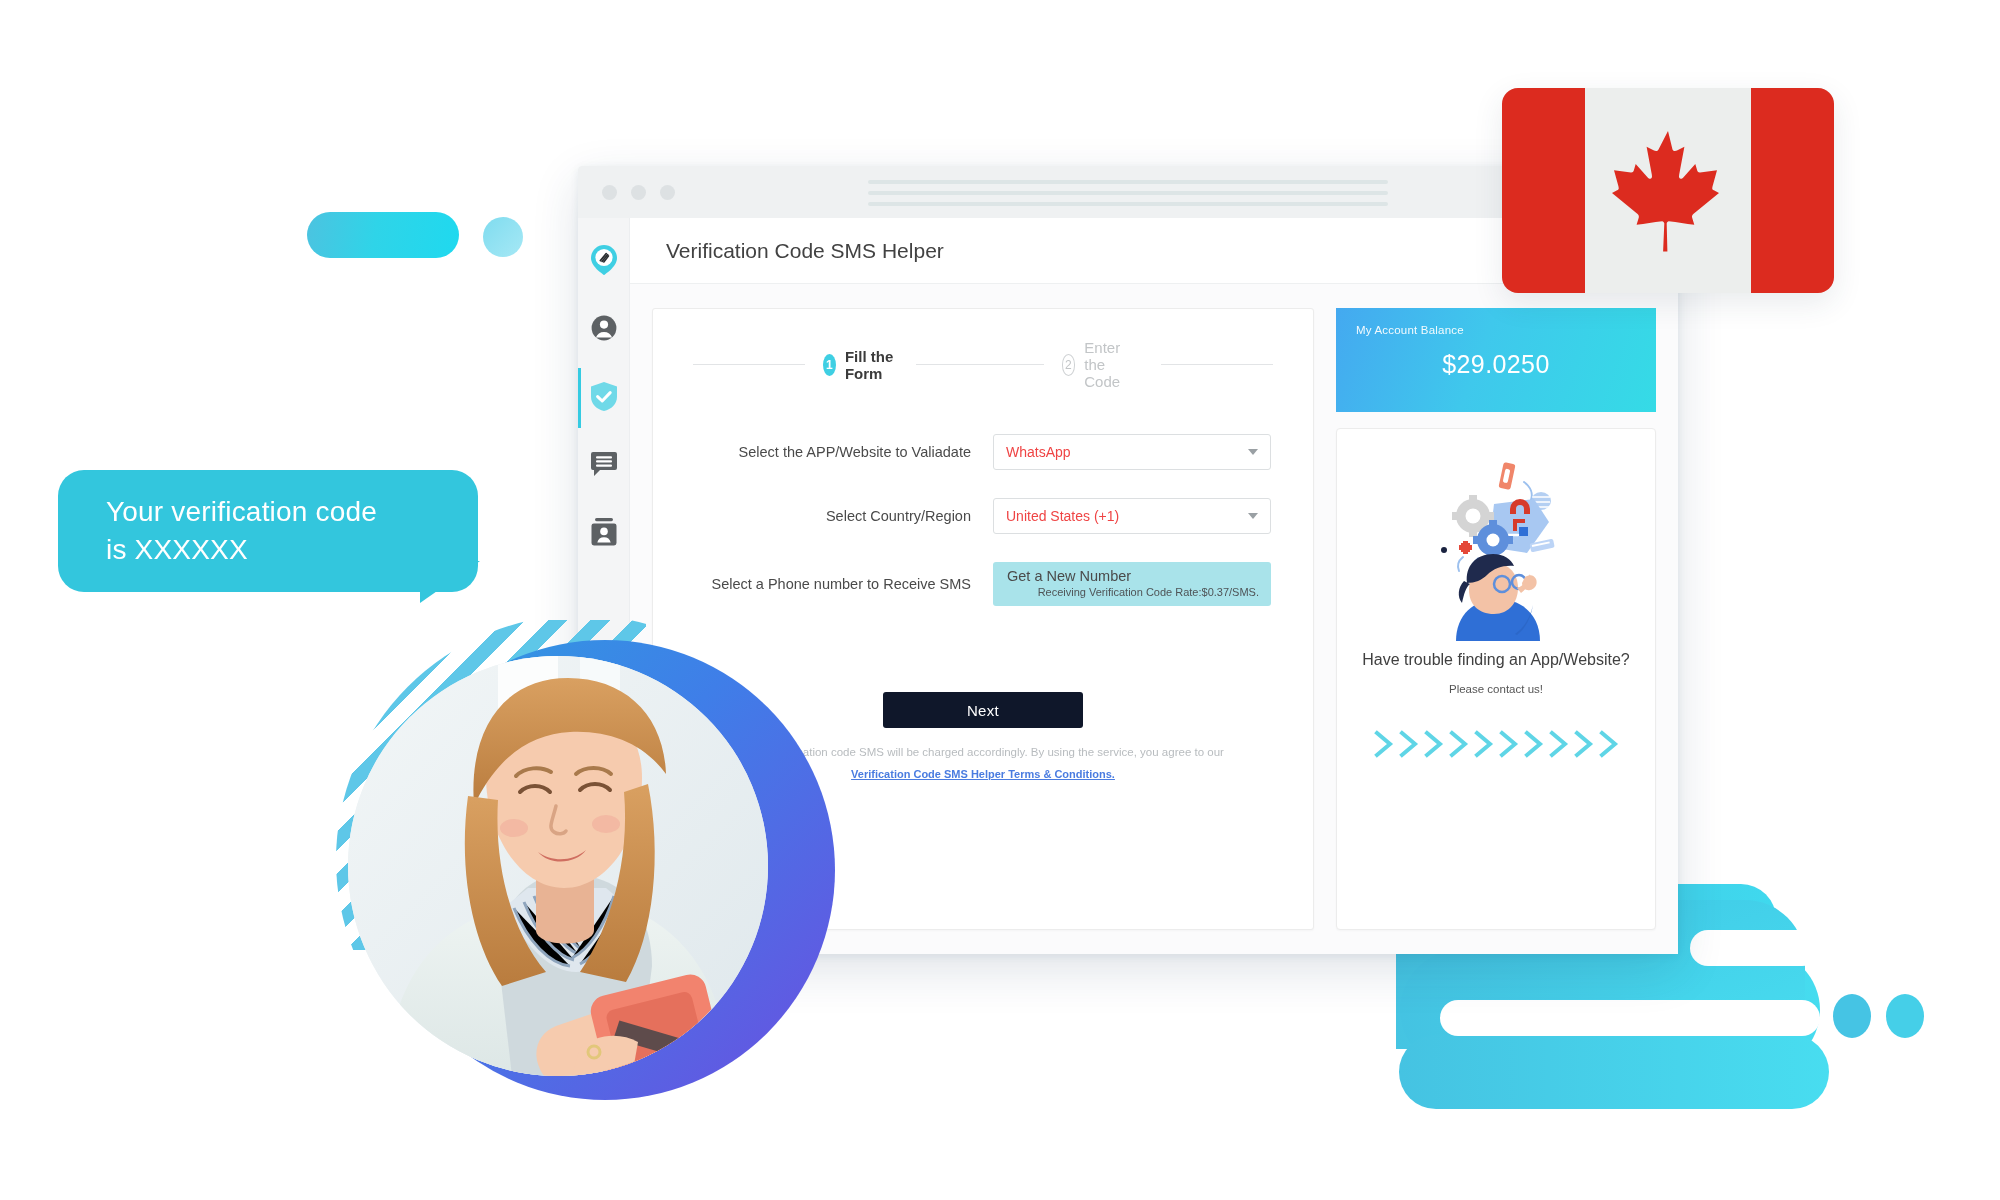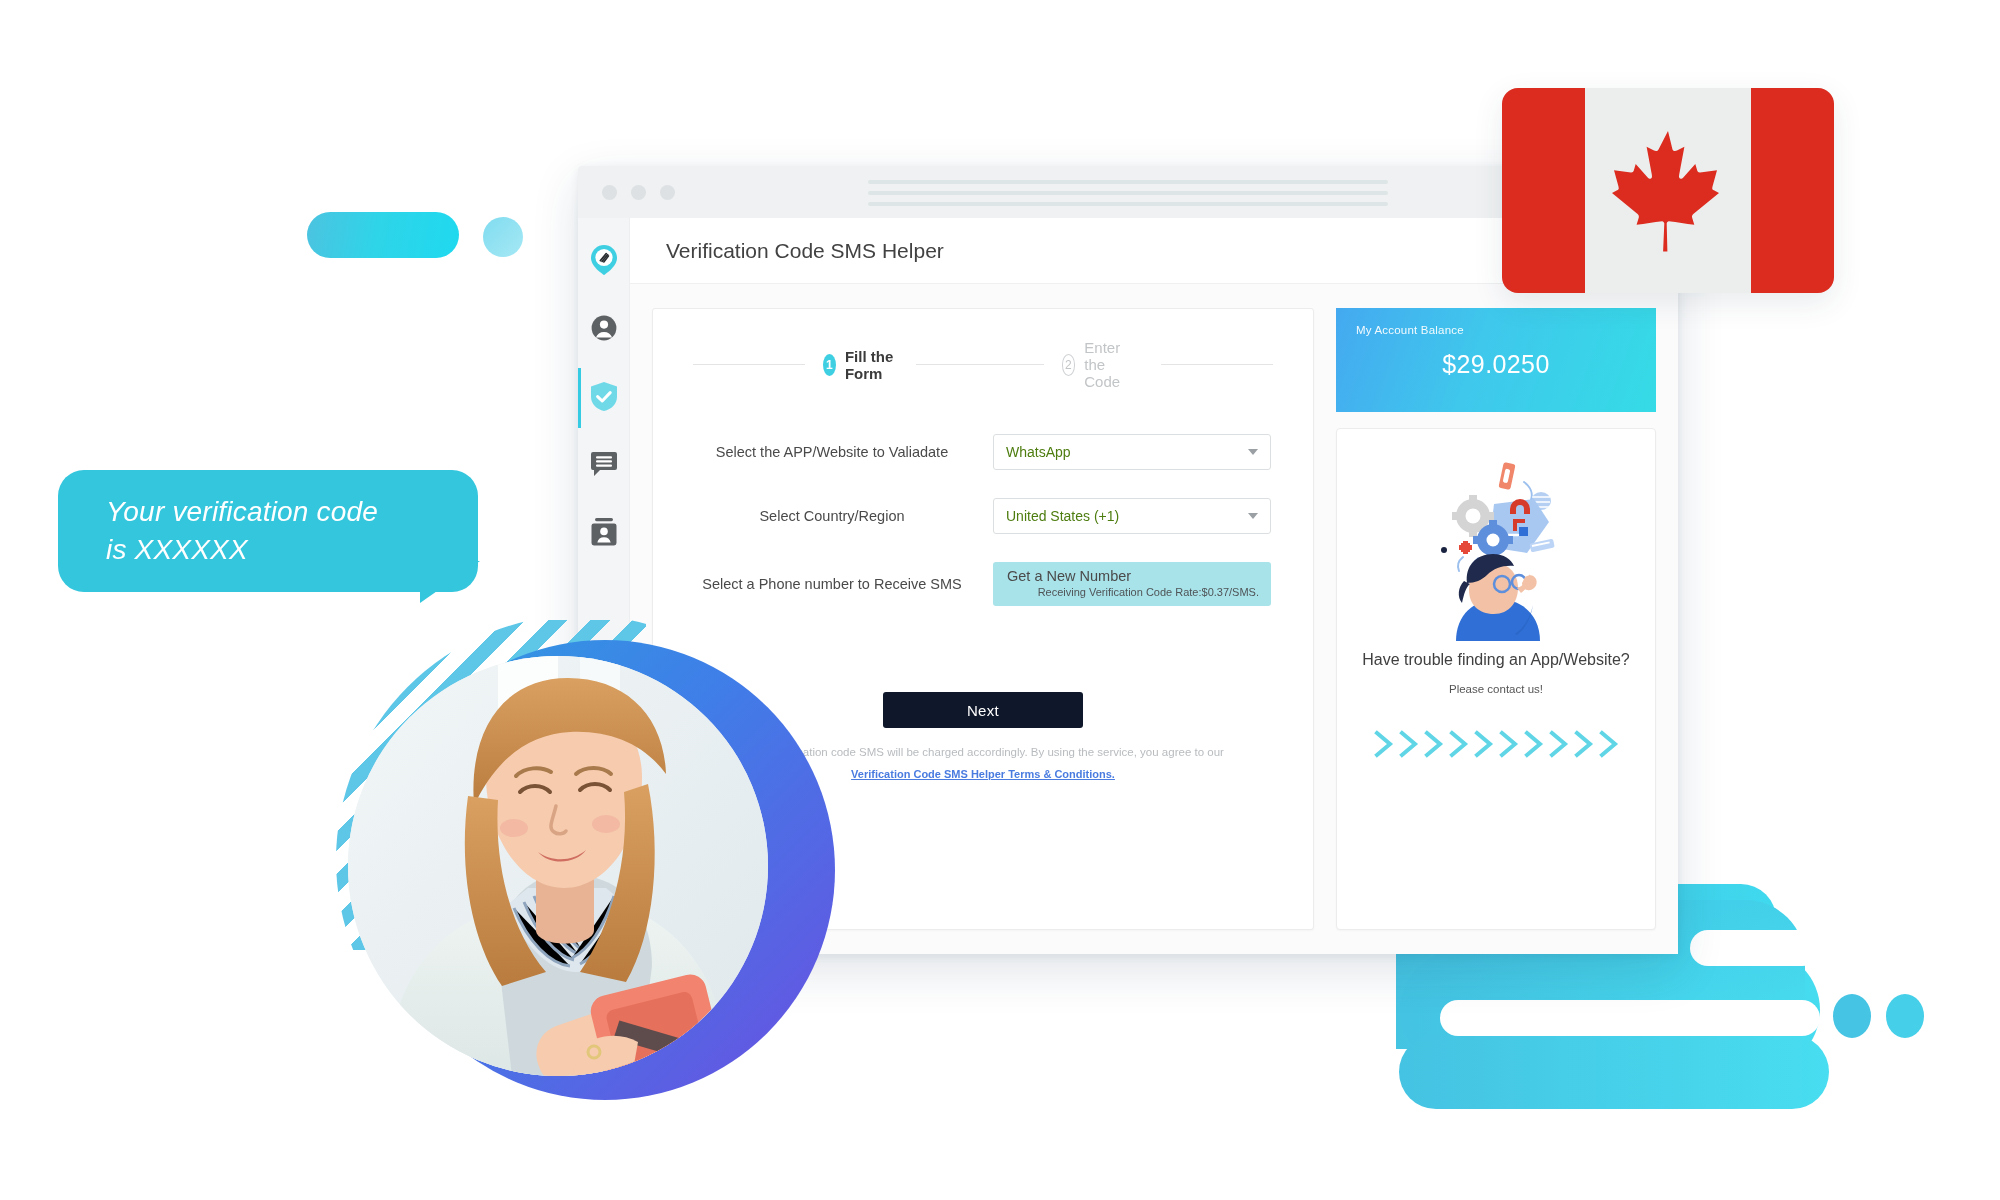--- a/index.html
+++ b/index.html
@@ -37,21 +37,21 @@
             background: linear-gradient(160deg,#41cde8 0%, #4ae0f1 100%); }
   .blob-notch { left: 1690px; top: 930px; width: 130px; height: 36px; border-radius: 18px; background:#fff; }
   .blob-notch2 { left: 1440px; top: 1000px; width: 380px; height: 36px; border-radius: 18px; background:#fff; }
   .blob-dot1 { left: 1833px; top: 994px; width: 38px; height: 44px; border-radius: 50%; background:#45c4e4; }
   .blob-dot2 { left: 1886px; top: 994px; width: 38px; height: 44px; border-radius: 50%; background:#45cfe8; }
 
   
   .bubble {
     position: absolute; left: 58px; top: 470px; width: 420px; height: 122px;
     background: #33c6dd; border-radius: 26px;
-    display: flex; align-items: center; padding: 0 48px; font-style: italic;
+    display: flex; align-items: center; padding: 0 48px;
   }
   .bubble-text { color: #fff; font-size: 28px; line-height: 1.34; font-weight: 400; letter-spacing: .2px; }
   .bubble-tail {
     position: absolute; left: 420px; top: 561px; width: 0; height: 0;
     border-left: 0px solid transparent;
     border-top: 42px solid #33c6dd;
     border-right: 60px solid transparent;
   }
 
   
@@ -121,25 +121,25 @@
     display: flex; align-items: center; justify-content: center; font-weight: 700;
   }
   .snum.on { background: #3fcfe3; color: #fff; }
   .snum.off { border: 1.5px solid #cfd2d4; color: #c2c5c7; font-weight: 400; }
   .slabel { font-size: 15px; }
   .slabel.on { color: #3b3b3b; font-weight: 600; }
   .slabel.off { color: #c2c5c7; }
 
   
   .frow { display: flex; align-items: center; margin-bottom: 28px; }
-  .flabel { width: 300px; text-align: center; padding-right: 22px; font-size: 14.5px; color: #4a4a4a; }
+  .flabel { width: 300px; text-align: right; padding-right: 22px; font-size: 14.5px; color: #4a4a4a; }
   .fctrl { width: 278px; }
   .select {
     height: 36px; border: 1px solid #dcdfe1; border-radius: 3px; background: #fff;
-    display: flex; align-items: center; padding: 0 12px; font-size: 14px; color: #4d7c0f;
+    display: flex; align-items: center; padding: 0 12px; font-size: 14px; color: #ef4444;
     justify-content: space-between;
   }
   .caret { width: 0; height: 0; border-left: 5px solid transparent; border-right: 5px solid transparent;
            border-top: 6px solid #9aa0a4; }
   .numbtn {
     background: #a9e3ea; border-radius: 3px; padding: 6px 12px 8px 14px; cursor: pointer;
   }
   .numbtn .t1 { font-size: 14.5px; color: #4a4a4a; }
   .numbtn .t2 { font-size: 11px; color: #4f5457; text-align: right; margin-top: 2px; }
 

